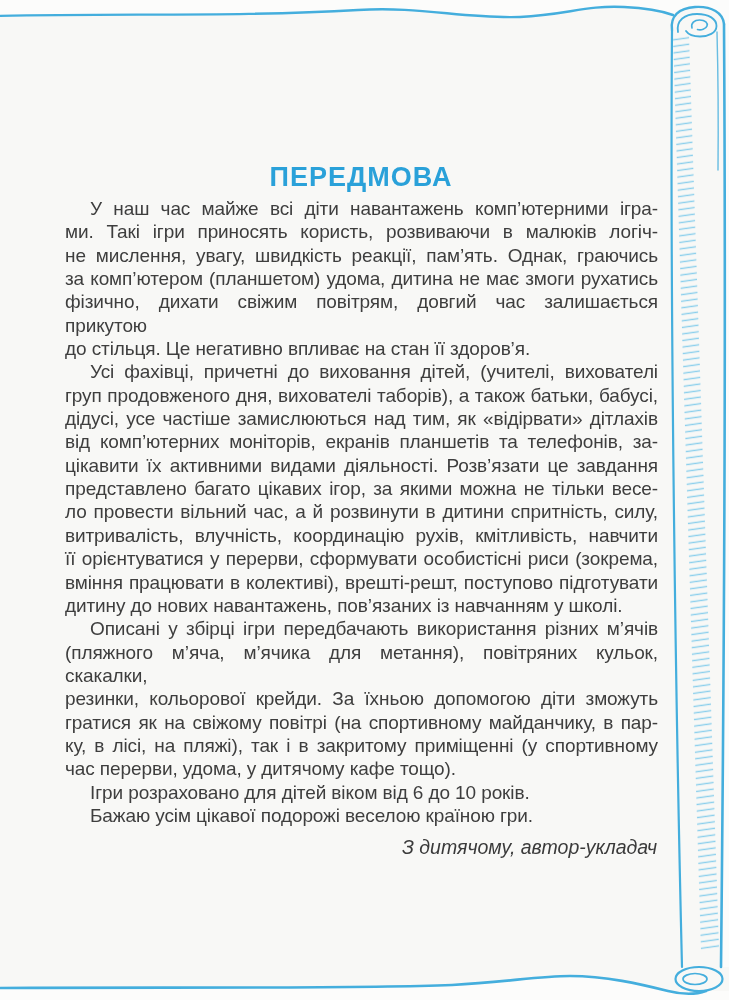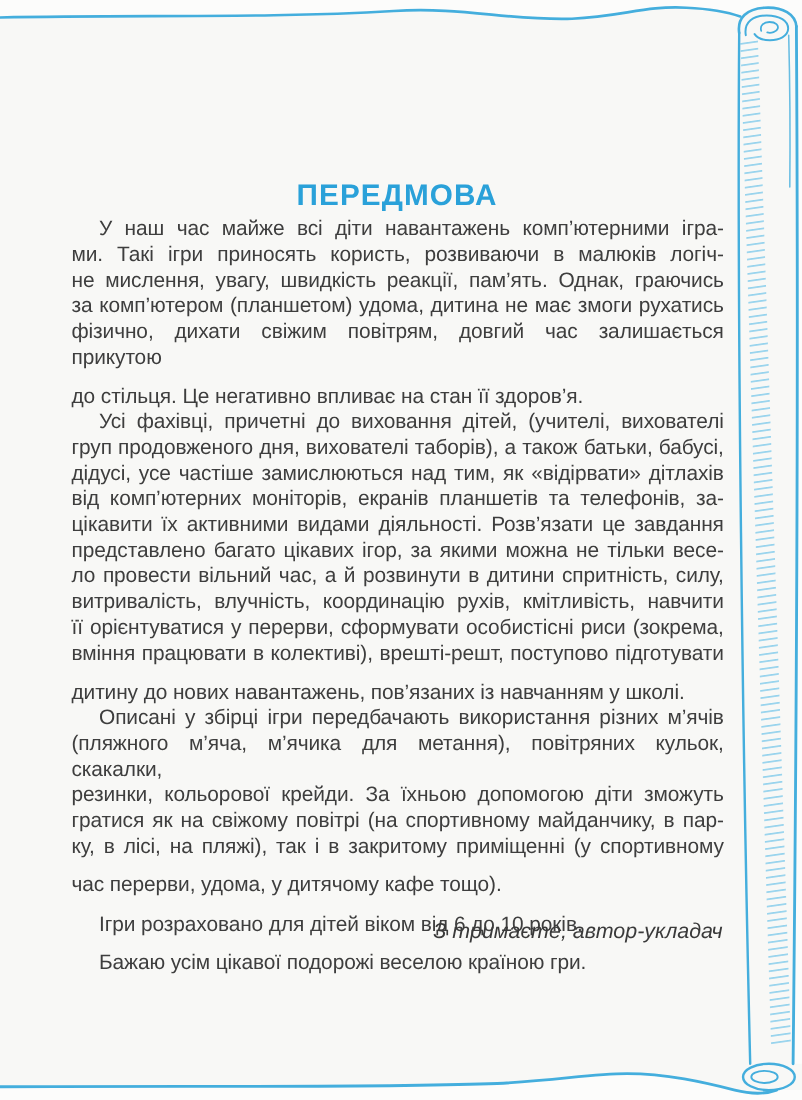--- a/index.html
+++ b/index.html
@@ -36,21 +36,21 @@
     left:65px;width:593px;top:197px;
     font-size:19px;
     letter-spacing:-0.1px;
   }
   .line{
     line-height:23.35px;
     white-space:normal;
     text-align:justify;
   }
   .line.justify{ text-align:justify; text-align-last:justify; }
-  .line.last{ text-align:center; text-align-last:left;margin-top:12px; }
+  .line.last{ text-align:center; text-align-last:left; }
   .line.indent{ text-indent:25px; }
   .signature{
     position:absolute;
     left:65px;width:592px;top:836px;
     text-align:right;
     font-style:italic;
     font-size:19.5px;
     line-height:23px;
     color:#3a3a3a;
   }
@@ -120,13 +120,13 @@
       <div class="line last">час перерви, удома, у дитячому кафе тощо).</div>
     </div>
     <div>
       <div class="line last indent">Ігри розраховано для дітей віком від 6 до 10 років.</div>
     </div>
     <div>
       <div class="line last indent">Бажаю усім цікавої подорожі веселою країною гри.</div>
     </div>
   </div>
 
-<div class="signature">З тримаєте, автор-укладач</div>
+<div class="signature">З дитячому, автор-укладач</div>
 
 </body></html>

